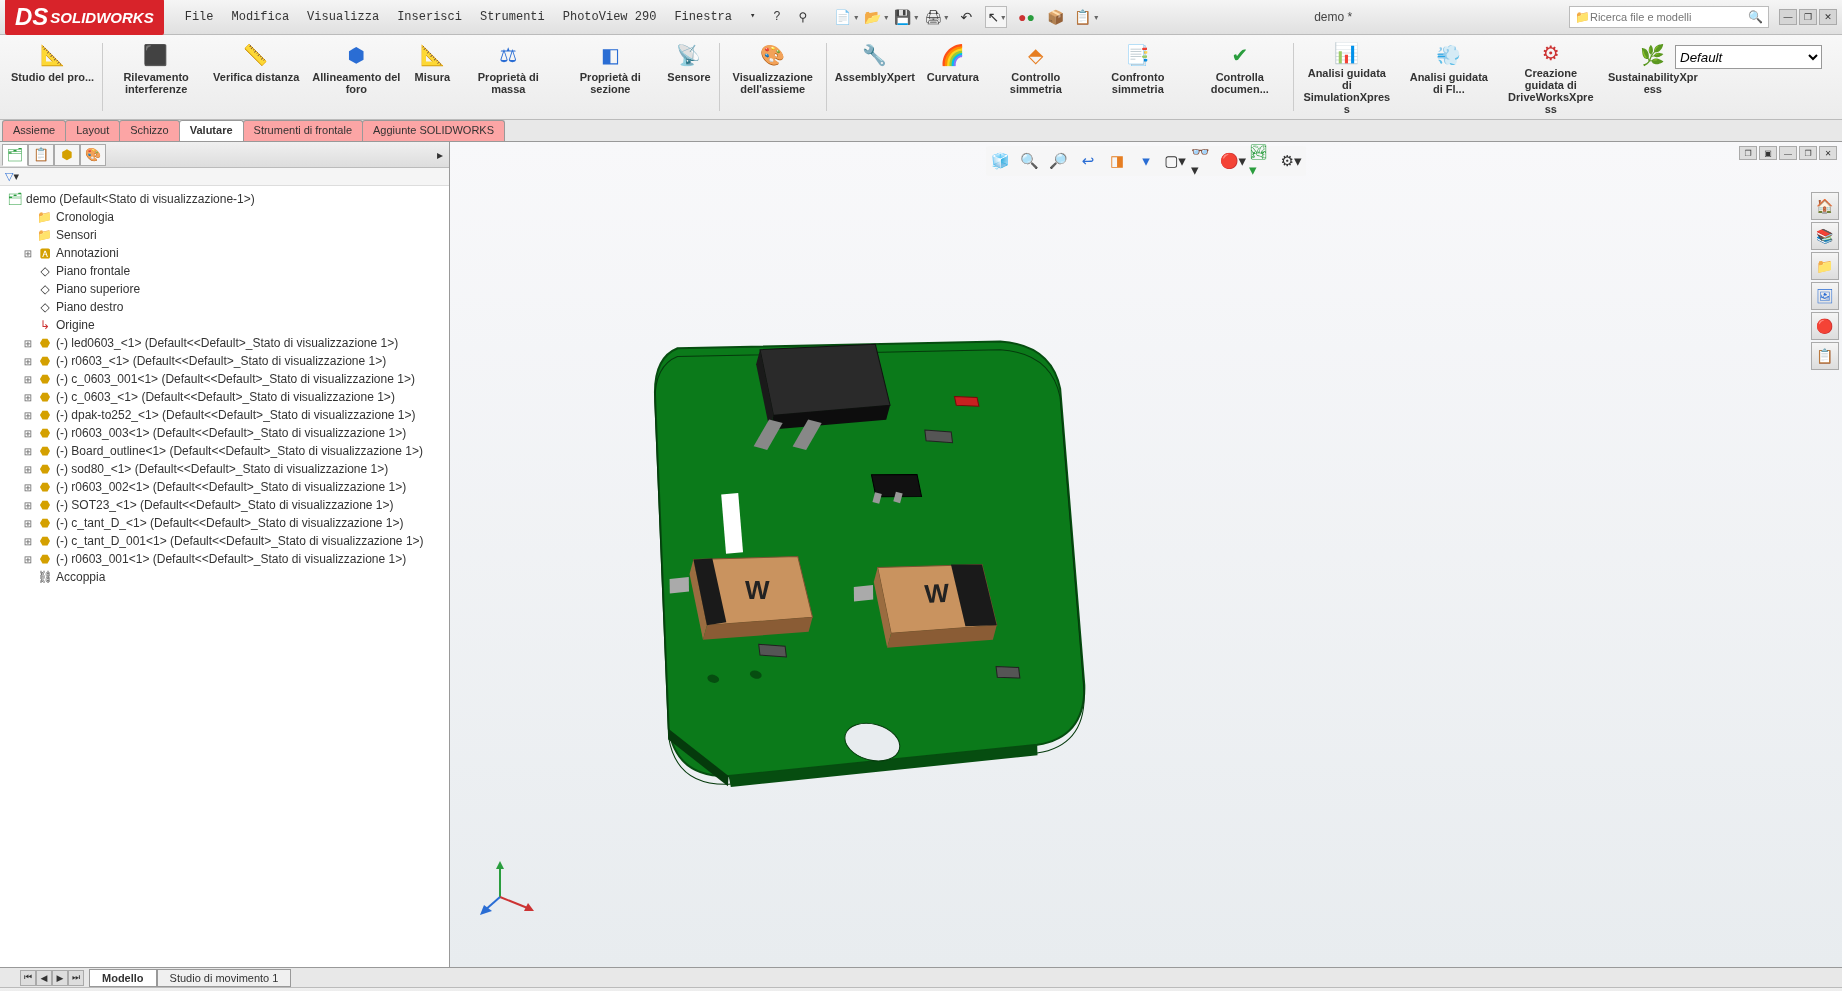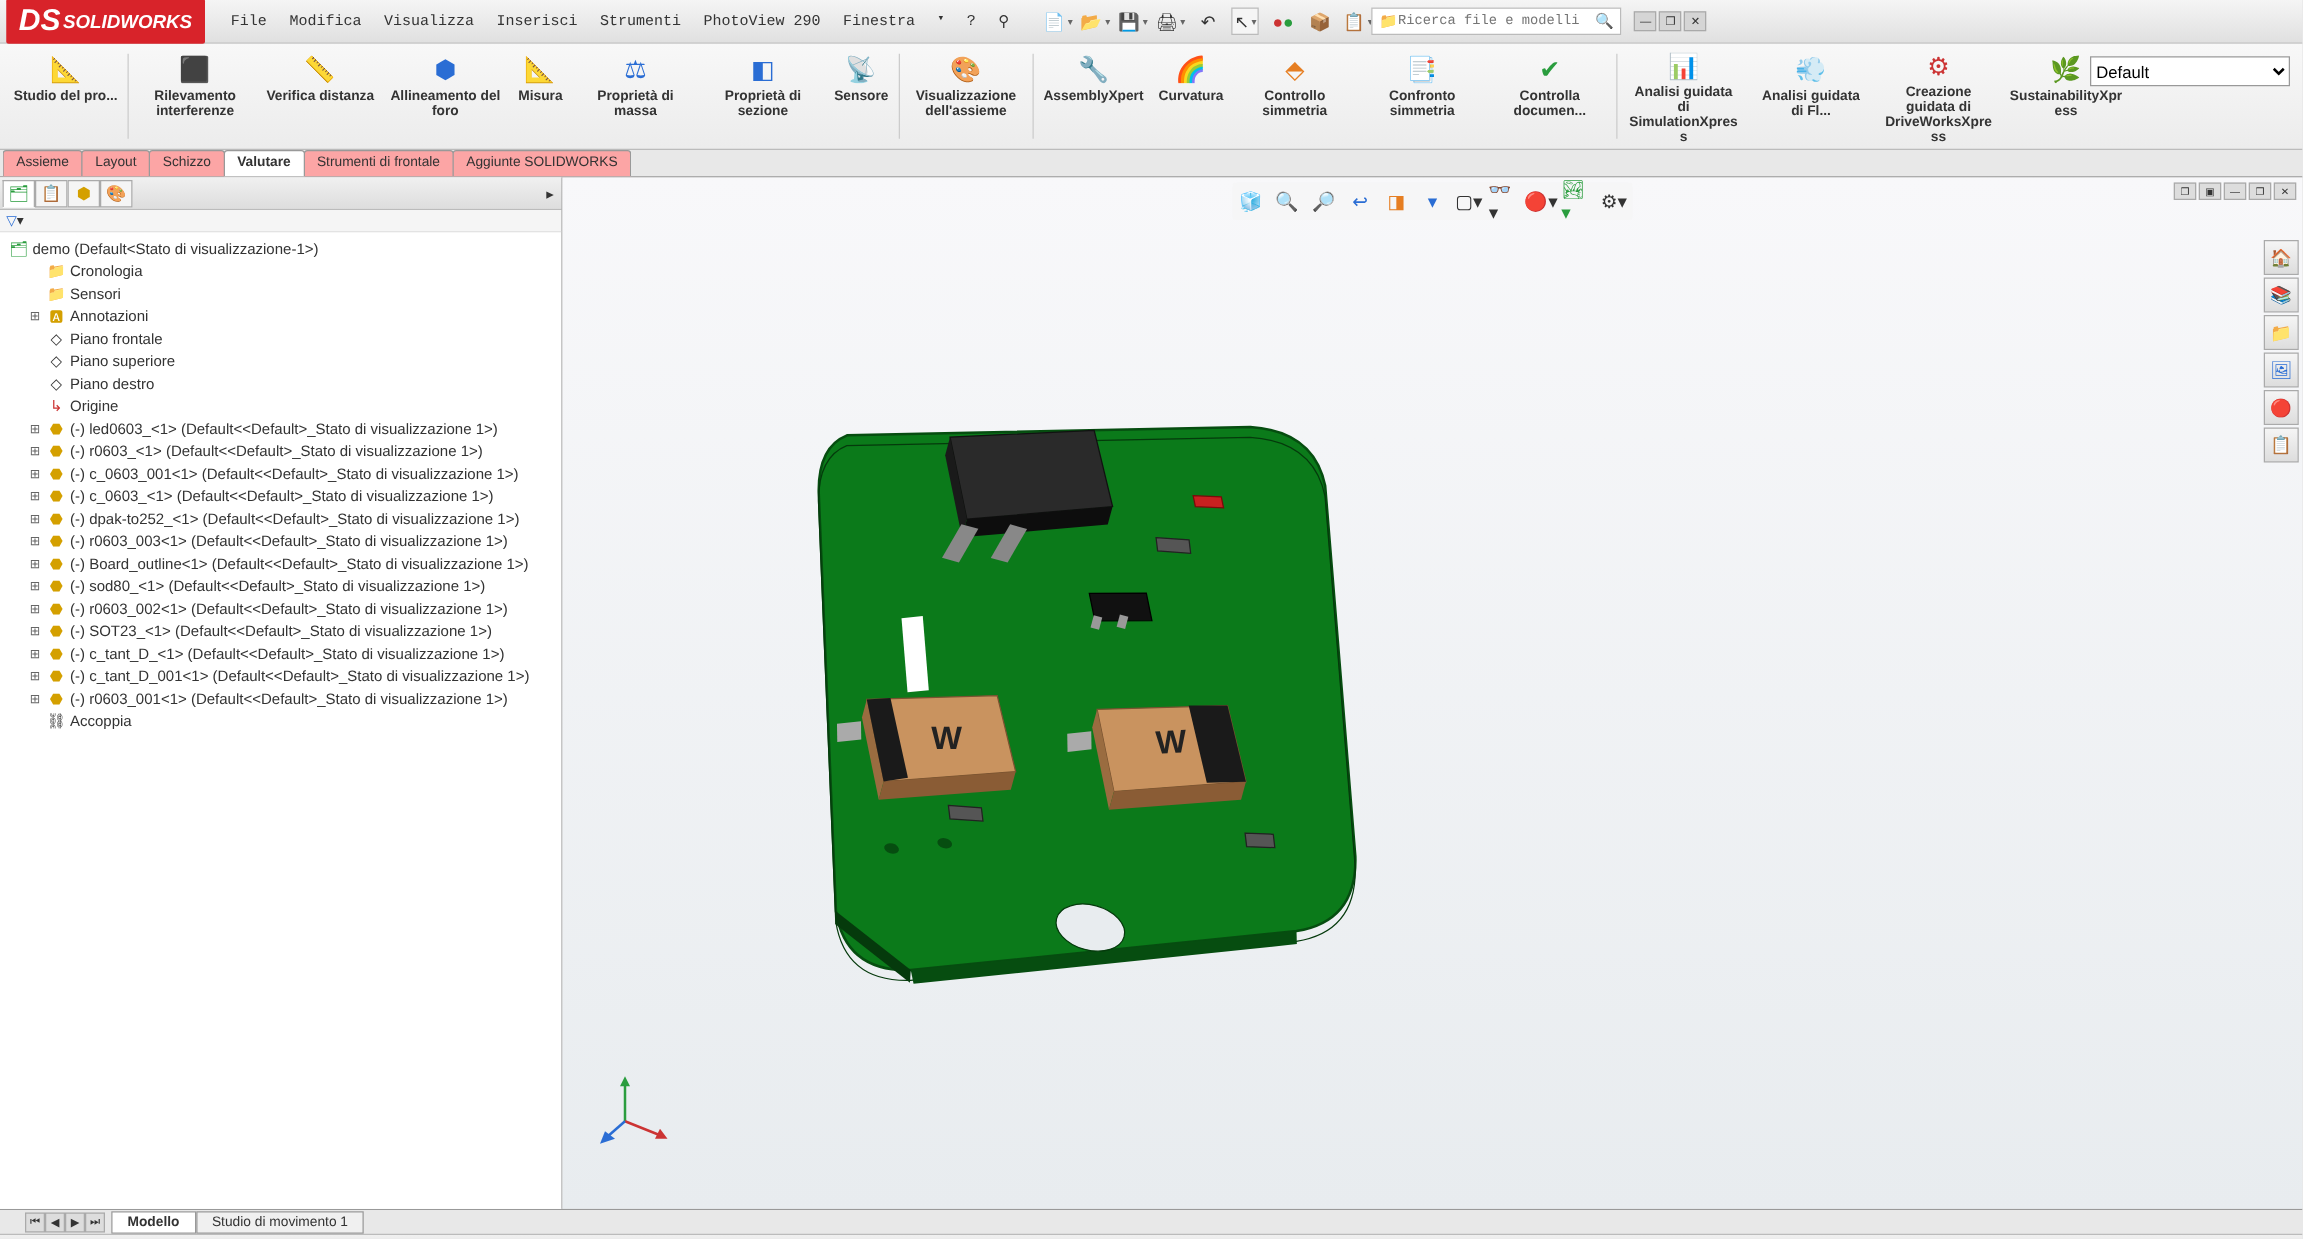--- a/index.html
+++ b/index.html
@@ -9,31 +9,31 @@
 .titlebar { height:35px; background:linear-gradient(#f5f5f5,#e0e0e0); display:flex; align-items:center; border-bottom:1px solid #bbb; }
 .logo { background:#d8232a; color:#fff; padding:4px 10px; font-weight:bold; font-style:italic; font-size:15px; margin:0 5px; border-radius:2px; display:flex; align-items:center; }
 .logo-s { font-size:24px; margin-right:2px; }
 .menus { display:flex; gap:2px; margin-left:8px; }
 .menu-item { padding:4px 8px; cursor:pointer;font-family:Liberation Mono, monospace; }
 .qat { display:flex; align-items:center; gap:8px; margin-left:20px; }
 .qat-btn { width:22px; height:22px; display:flex; align-items:center; justify-content:center; cursor:pointer; font-size:14px; }
 .qat-drop::after { content:"▾"; font-size:8px; margin-left:2px; color:#666; }
 .doc-title { flex:1; text-align:center; color:#444; }
 .search-box { width:200px; height:22px; border:1px solid #bbb; background:#fff; display:flex; align-items:center; padding:0 5px; margin-right:5px; }
-.search-box input { border:none; outline:none; flex:1; font-size:11px;font-family:Liberation Mono, monospace; }
+.search-box input { border:none; outline:none; flex:1; font-size:11px; }
 .win-controls { display:flex; gap:2px; margin:0 5px; }
 .win-btn { width:18px; height:16px; background:#d5d5d5; border:1px solid #aaa; font-size:9px; display:flex; align-items:center; justify-content:center; cursor:pointer; }
 
 
 .ribbon { height:85px; background:linear-gradient(#f8f8f8,#ececec); border-bottom:1px solid #bbb; display:flex; align-items:stretch; padding:3px 5px; gap:0; }
 .rib-btn { display:flex; flex-direction:column; align-items:center; justify-content:flex-start; padding:3px 6px; cursor:pointer; text-align:center; min-width:50px; }
 .rib-icon { width:28px; height:28px; margin-bottom:2px; display:flex; align-items:center; justify-content:center; font-size:20px; }
 .rib-label { font-size:11px; line-height:12px; max-width:90px; word-wrap:break-word;font-weight:bold; }
 .rib-sep { width:1px; background:#ccc; margin:5px 2px; }
-.config-select { position:absolute; right:10px; top:45px; width:160px; height:24px; border:1px solid #999; background:#fff; }
+.config-select { position:absolute; right:20px; top:45px; width:147px; height:24px; border:1px solid #999; background:#fff;font-style:italic; }
 
 
 .cmd-tabs { height:22px; background:#e8e8e8; display:flex; border-bottom:1px solid #999; padding-left:2px; }
 .cmd-tab { padding:3px 10px; border:1px solid #999; border-bottom:none; background:#fca5a5; margin-right:-1px; cursor:pointer; font-size:11px; border-radius:3px 3px 0 0; }
 .cmd-tab.active { background:#fff; font-weight:bold; }
 
 
 .main { display:flex; height:825px; }
 .feature-panel { width:450px; background:#fff; border-right:1px solid #999; display:flex; flex-direction:column; }
 .fp-tabs { height:26px; background:linear-gradient(#f0f0f0,#ddd); display:flex; align-items:center; padding:2px; border-bottom:1px solid #bbb; }
@@ -103,20 +103,21 @@
     <div class="qat-btn qat-drop">🖨</div>
     <div class="qat-btn">↶</div>
     <div class="qat-btn qat-drop" style="border:1px solid #bbb;background:#f5f5f5">↖</div>
     <div class="qat-btn">
         <span style="color:#c33">●</span>
         <span style="color:#2a9d3e">●</span>
       </div>
     <div class="qat-btn ic-orange">📦</div>
     <div class="qat-btn qat-drop">📋</div>
   </div>
+  <div class="doc-title">demo *</div>
   <div class="search-box">
     <span>📁</span>
     <input placeholder="Ricerca file e modelli" style="">
     <span>🔍</span>
   </div>
   <div class="win-controls">
     <div class="win-btn">—</div>
     <div class="win-btn">❐</div>
     <div class="win-btn">✕</div>
   </div>

